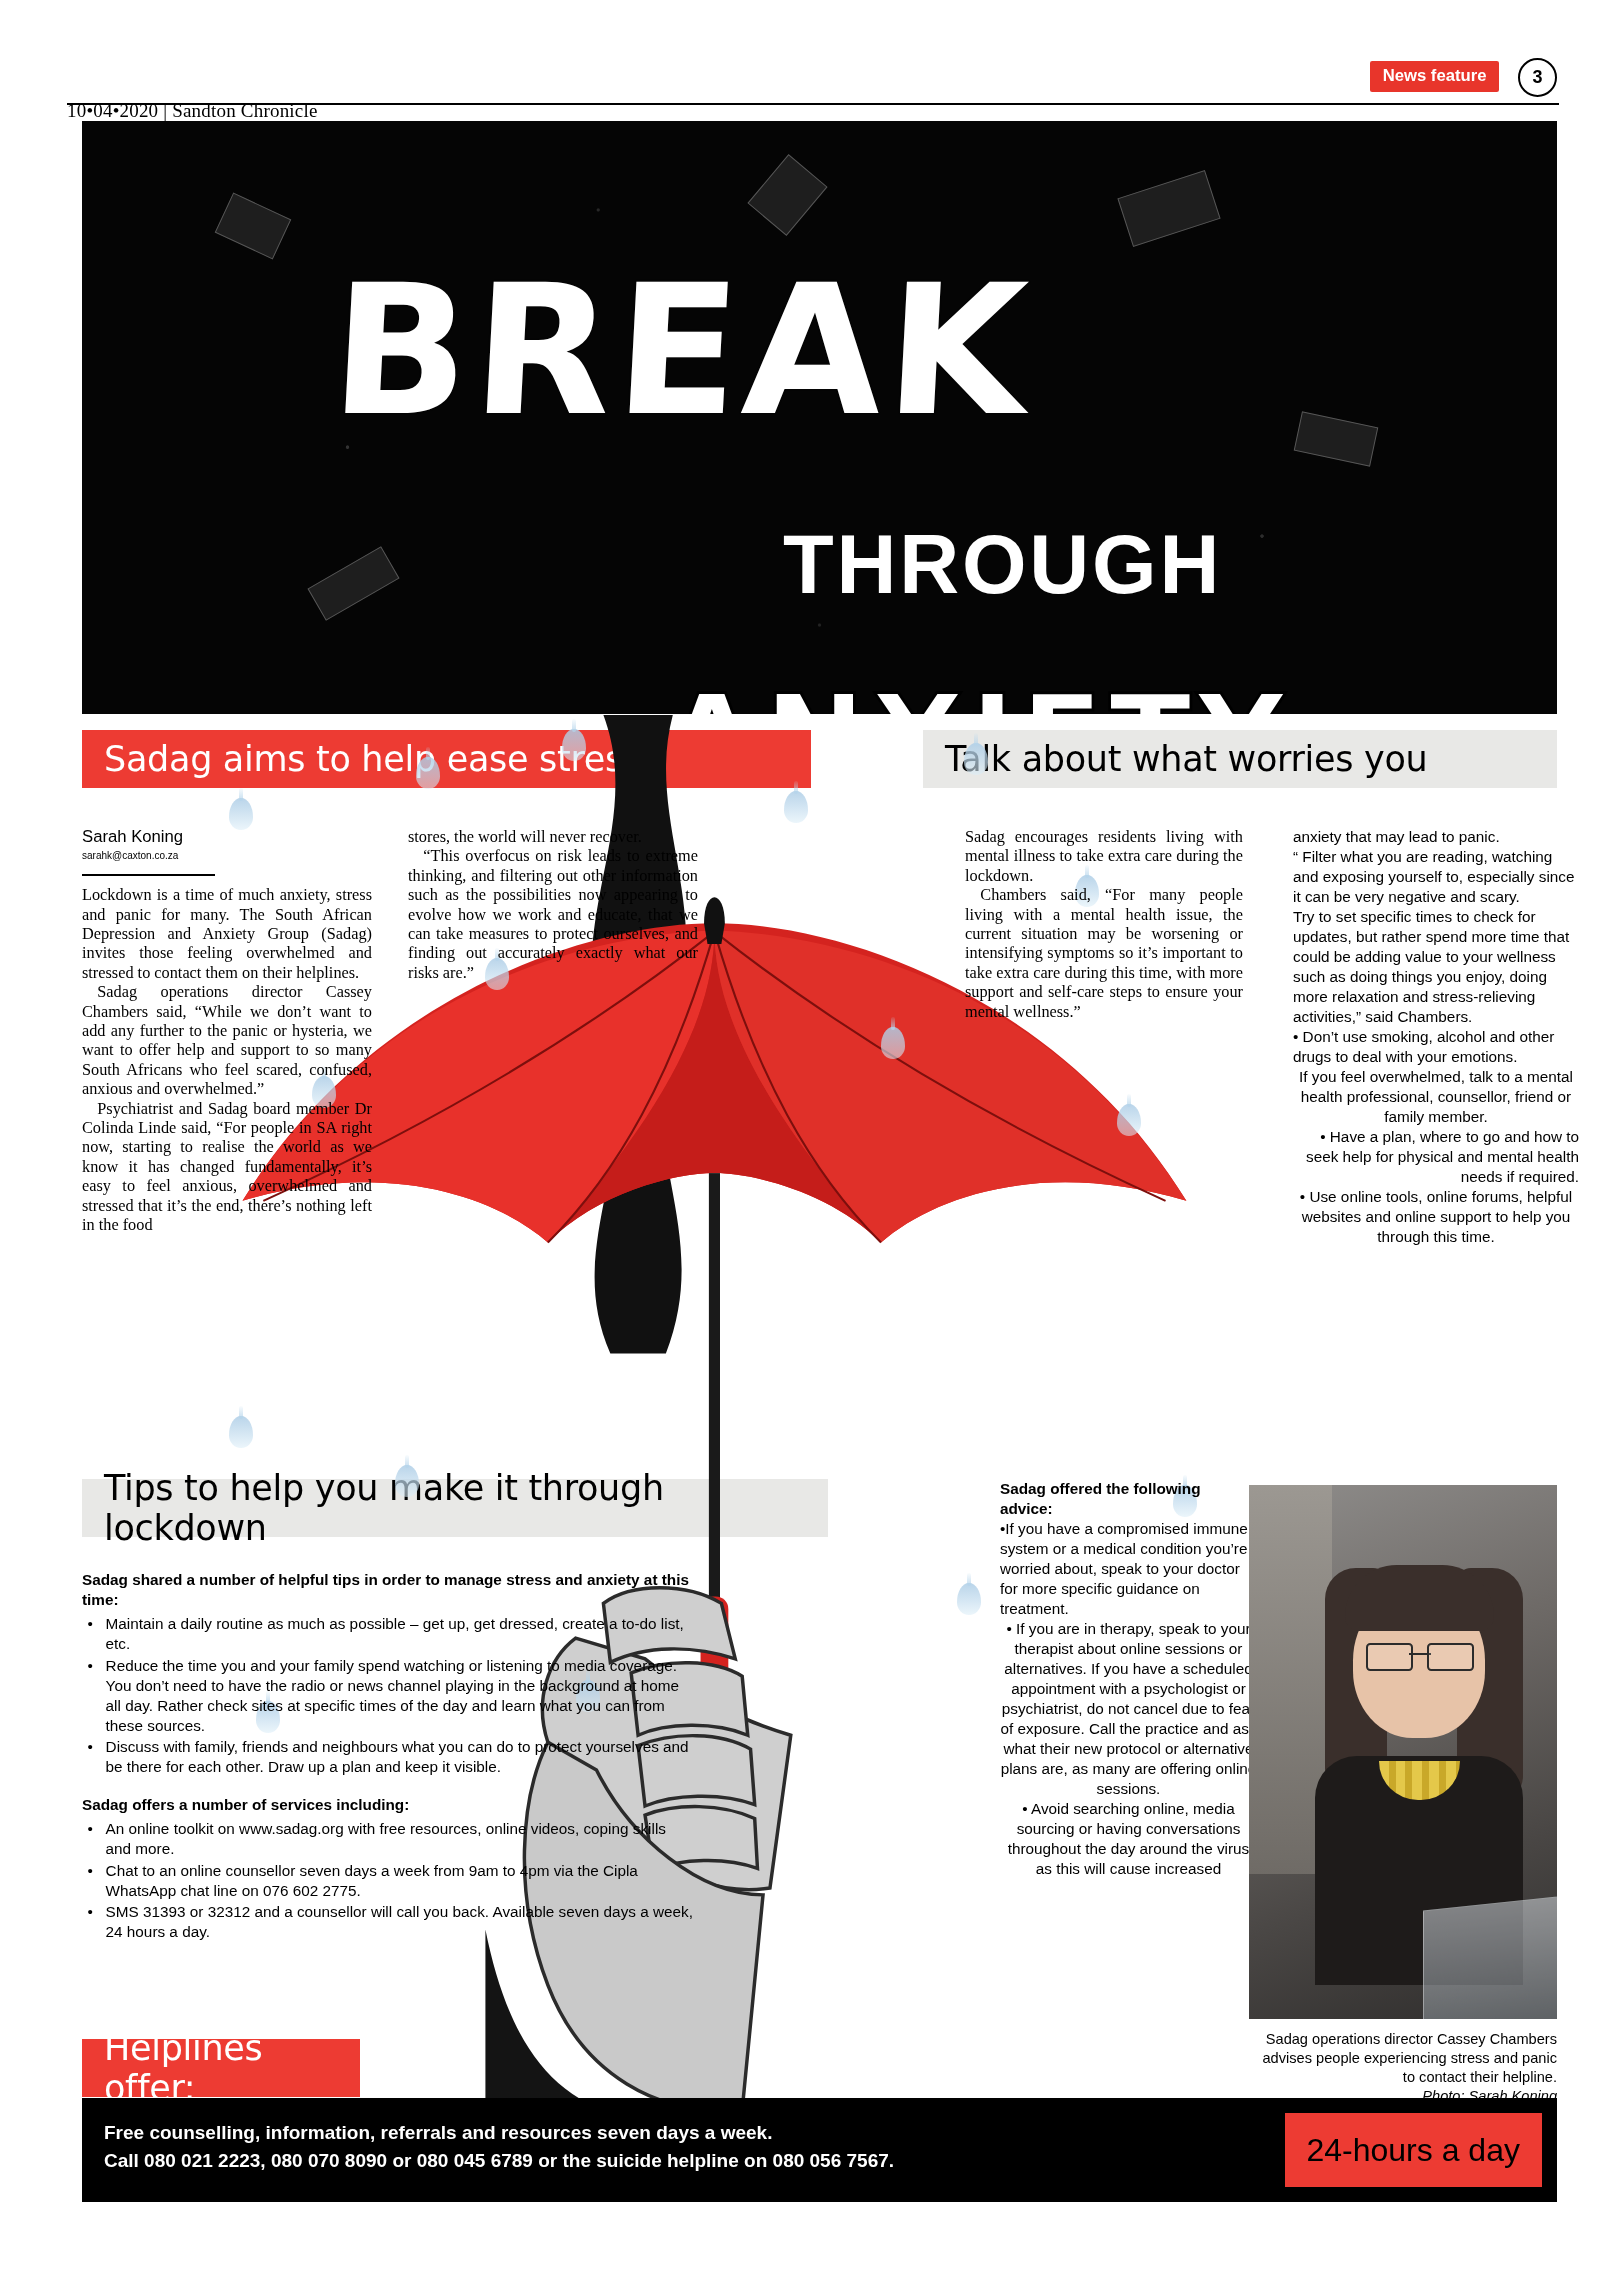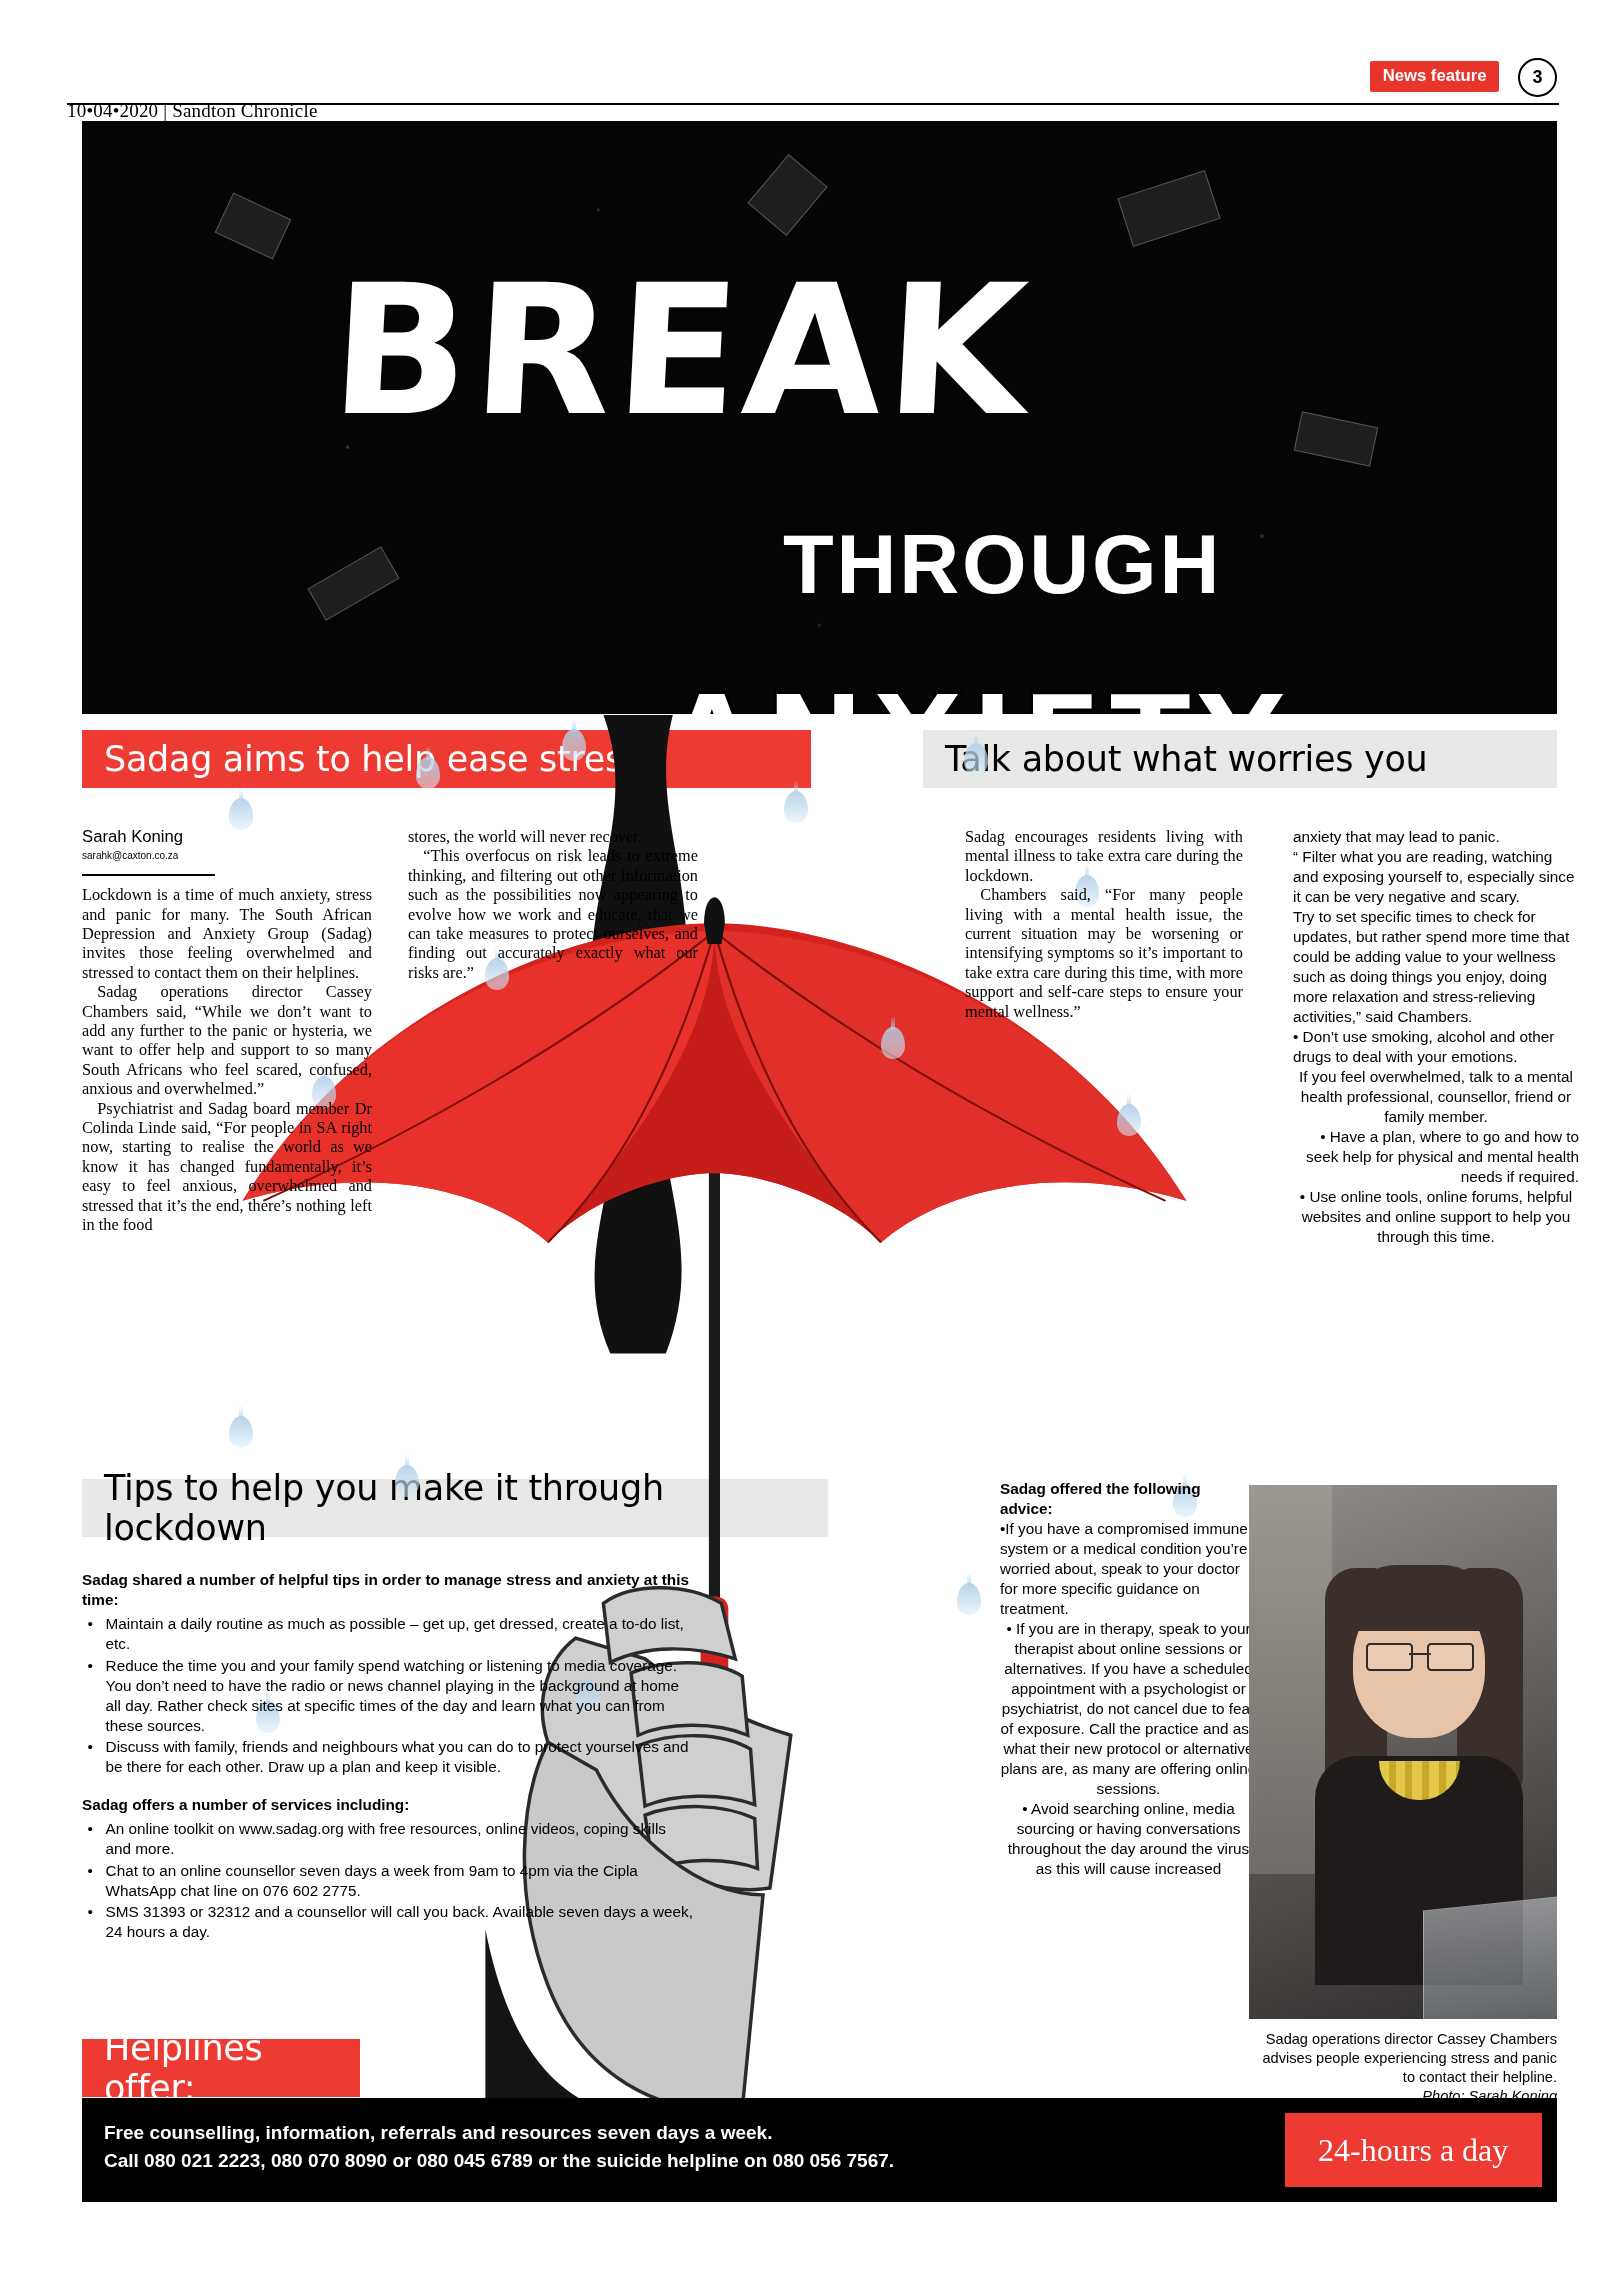--- a/index.html
+++ b/index.html
@@ -80,21 +80,21 @@
   .photo .glasses .br{position:absolute;left:43px;top:10.4px;width:21.5px;height:2.1px;background:#2b2b2b;border:0;border-radius:0;}
   .photo .torso{position:absolute;left:66px;top:271px;width:208px;height:229px;background:#1e1b1a;border-radius:42px 42px 0 0;}
   .photo .necklace{position:absolute;left:130px;top:276px;width:81px;height:39px;border-radius:0 0 42px 42px;background:repeating-linear-gradient(90deg,#e4c84a 0 9.7px,#c9a829 9.7px 16.7px);}
   .photo .podium{position:absolute;left:174px;top:416px;width:180px;height:125px;background:linear-gradient(180deg,rgba(210,215,220,.55),rgba(150,160,168,.45));border:1.4px solid rgba(255,255,255,.35);transform:skewY(-6deg);}
   .caption{position:absolute;left:1249px;top:2030px;width:308px;font-family:"Liberation Sans",sans-serif;font-size:14.6px;line-height:19px;text-align:right;}
   .caption .credit{font-style:italic;}
 
   
   .footer{position:absolute;left:82px;top:2098px;width:1475px;height:104px;background:#000;color:#fff;}
   .footer .ftext{position:absolute;left:22px;top:21px;font-family:"Liberation Sans",sans-serif;font-weight:bold;font-size:19px;line-height:28px;}
-  .footer .fbtn{position:absolute;right:15.3px;top:15.3px;width:257px;height:74px;background:#ed3b33;color:#ffffff;display:flex;align-items:center;justify-content:center;font-family:Liberation Serif, serif;font-size:32px;}
+  .footer .fbtn{position:absolute;right:15.3px;top:15.3px;width:257px;height:74px;background:#ed3b33;color:#000000;display:flex;align-items:center;justify-content:center;font-family:Liberation Sans, sans-serif;font-size:32px;}
 </style>
 </head>
 <body>
 
 <div class="page">
 
   <div class="masthead">
     <div class="mast-date">10•04•2020 | Sandton Chronicle</div>
     <div class="mast-tag">News feature</div>
     <div class="mast-pagenum">3</div>

